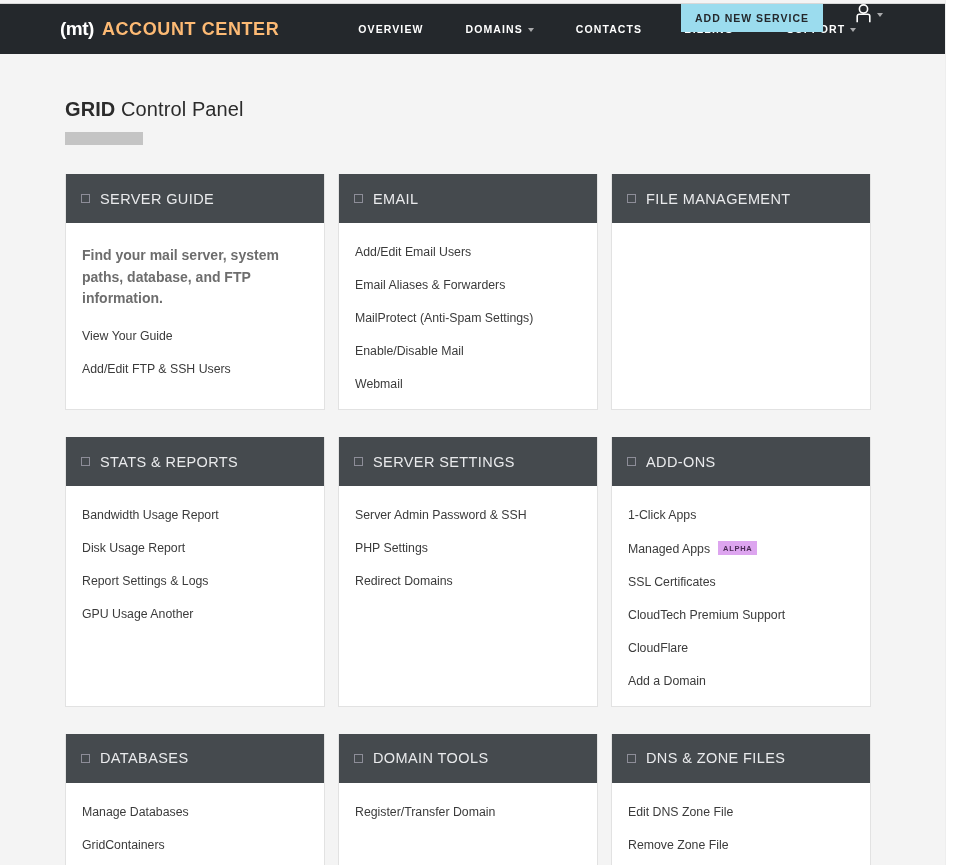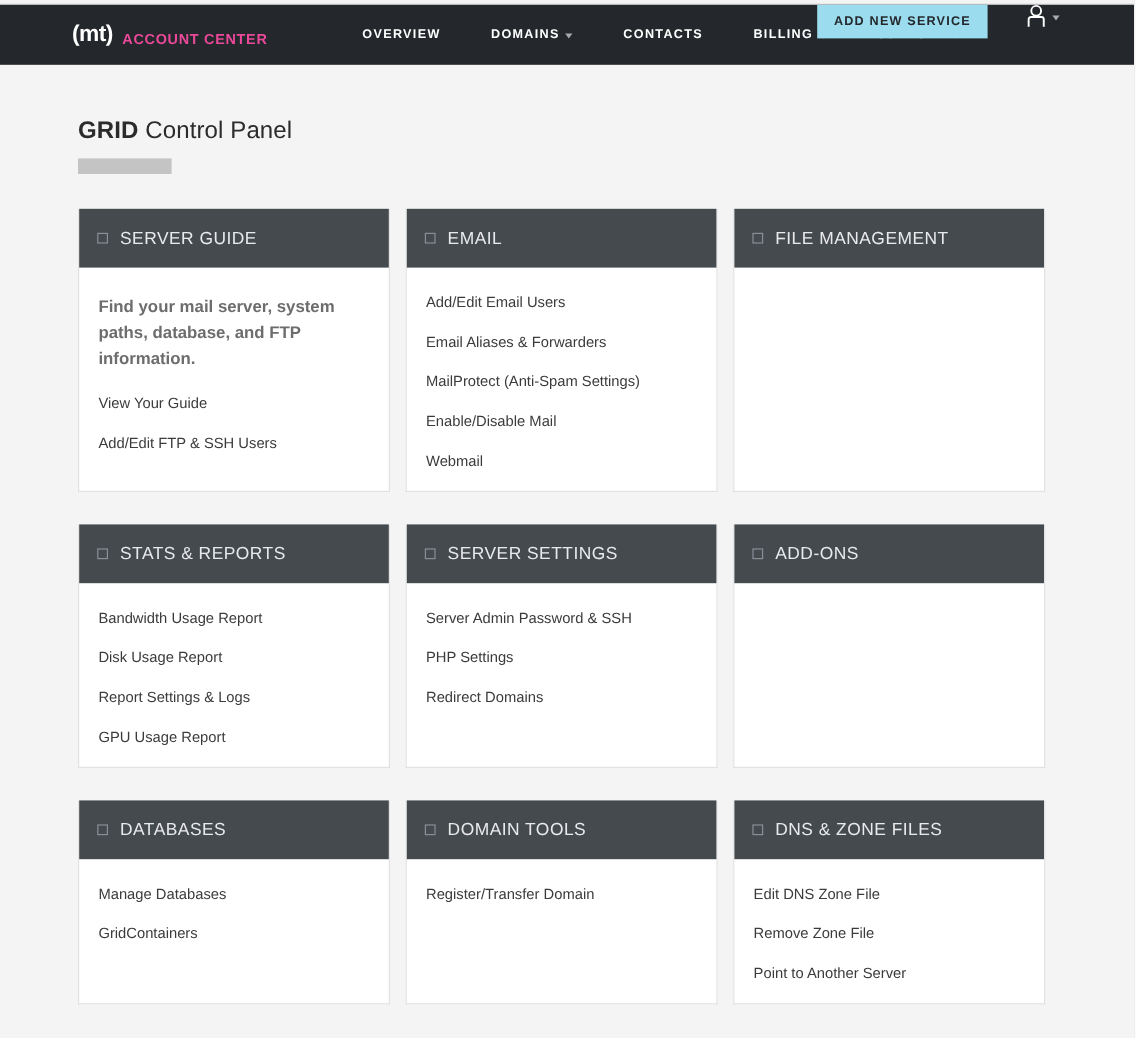--- a/index.html
+++ b/index.html
@@ -54,22 +54,22 @@
     gap: 8px;
     white-space: nowrap;
   }
   .brand-logo {
     color: #ffffff;
     font-size: 19px;
     font-weight: bold;
     letter-spacing: -0.5px;
   }
   .brand-name {
-    color: #ec4899;
-    font-size: 12px;
+    color: #fdba74;
+    font-size: 18px;
     font-weight: bold;
     letter-spacing: 0.6px;
   }
   .main-nav {
     display: flex;
     align-items: center;
     margin-left: 58px;
     gap: 0px;
   }
   .nav-item {
@@ -304,39 +304,47 @@
       </div>
       <div class="card row2">
         <div class="card-header">
           <span class="card-header-icon"></span>
           <span class="card-title">STATS &amp; REPORTS</span>
         </div>
         <div class="card-body">
           <a class="card-link"><span>Bandwidth Usage Report</span></a>
           <a class="card-link"><span>Disk Usage Report</span></a>
           <a class="card-link"><span>Report Settings &amp; Logs</span></a>
-          <a class="card-link"><span>GPU Usage Report</span></a>
+          <a class="card-link"><span>GPU Usage Another</span></a>
         </div>
       </div>
       <div class="card row2">
         <div class="card-header">
           <span class="card-header-icon"></span>
           <span class="card-title">SERVER SETTINGS</span>
         </div>
         <div class="card-body">
           <a class="card-link"><span>Server Admin Password &amp; SSH</span></a>
           <a class="card-link"><span>PHP Settings</span></a>
           <a class="card-link"><span>Redirect Domains</span></a>
         </div>
       </div>
       <div class="card row2">
         <div class="card-header">
           <span class="card-header-icon"></span>
           <span class="card-title">ADD-ONS</span>
         </div>
+        <div class="card-body">
+          <a class="card-link"><span>1-Click Apps</span></a>
+          <a class="card-link"><span>Managed Apps</span><span class="badge">ALPHA</span></a>
+          <a class="card-link"><span>SSL Certificates</span></a>
+          <a class="card-link"><span>CloudTech Premium Support</span></a>
+          <a class="card-link"><span>CloudFlare</span></a>
+          <a class="card-link"><span>Add a Domain</span></a>
+        </div>
       </div>
       <div class="card row3">
         <div class="card-header">
           <span class="card-header-icon"></span>
           <span class="card-title">DATABASES</span>
         </div>
         <div class="card-body">
           <a class="card-link"><span>Manage Databases</span></a>
           <a class="card-link"><span>GridContainers</span></a>
         </div>

